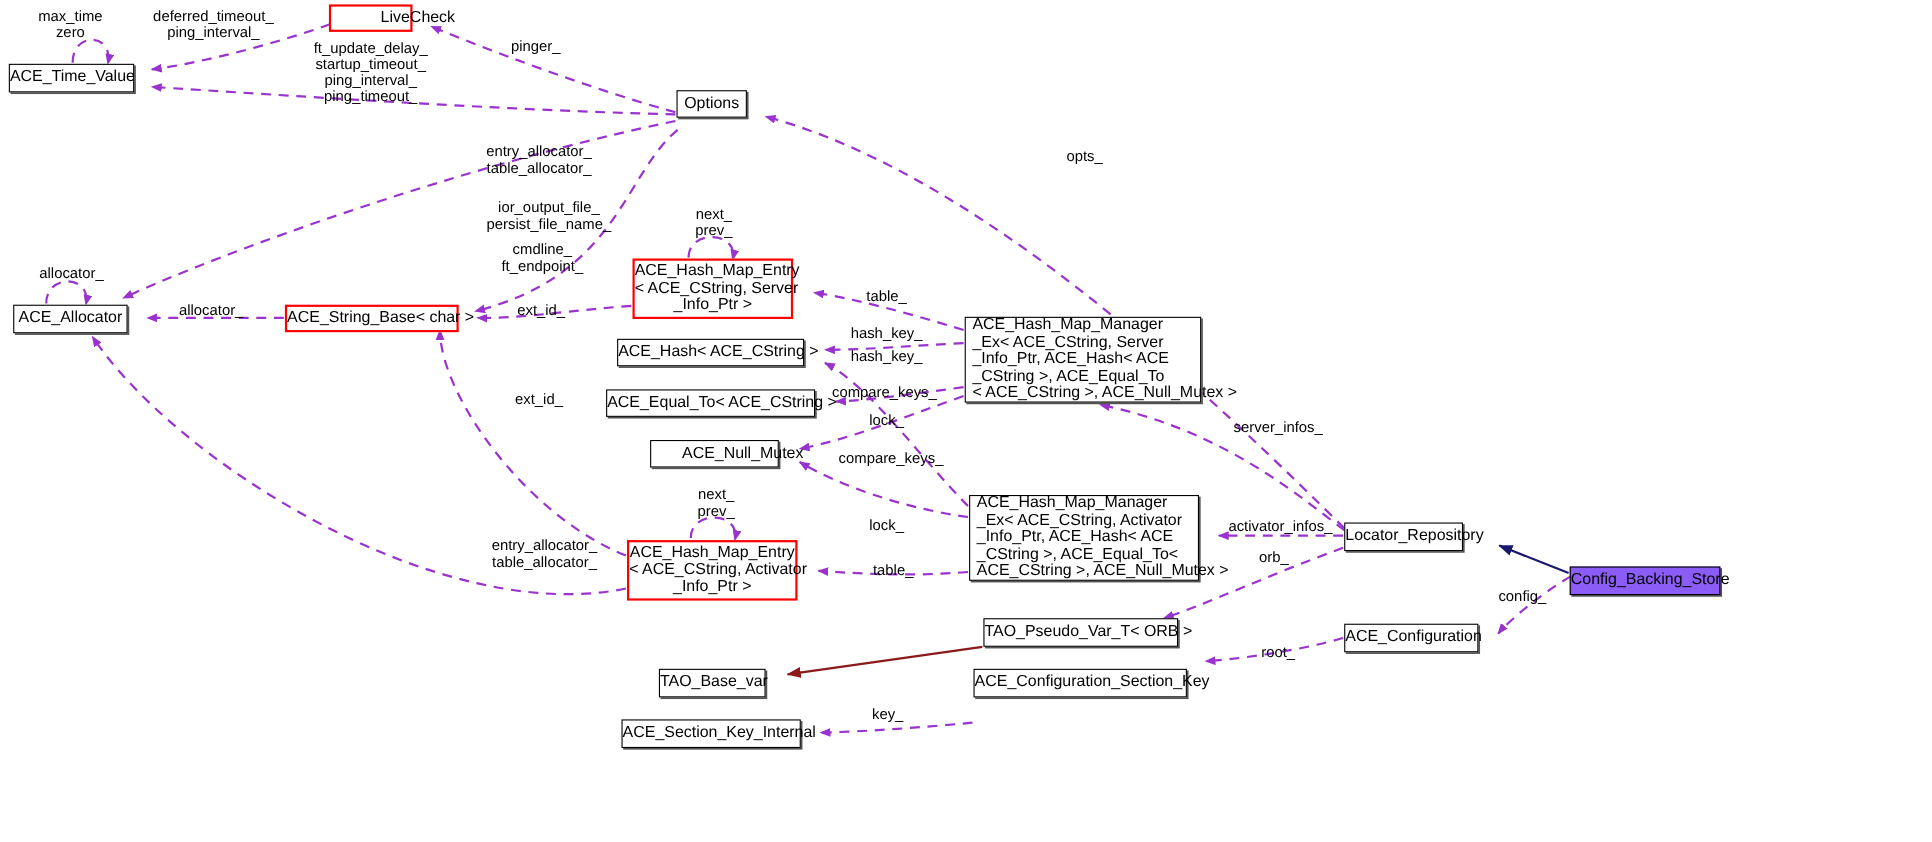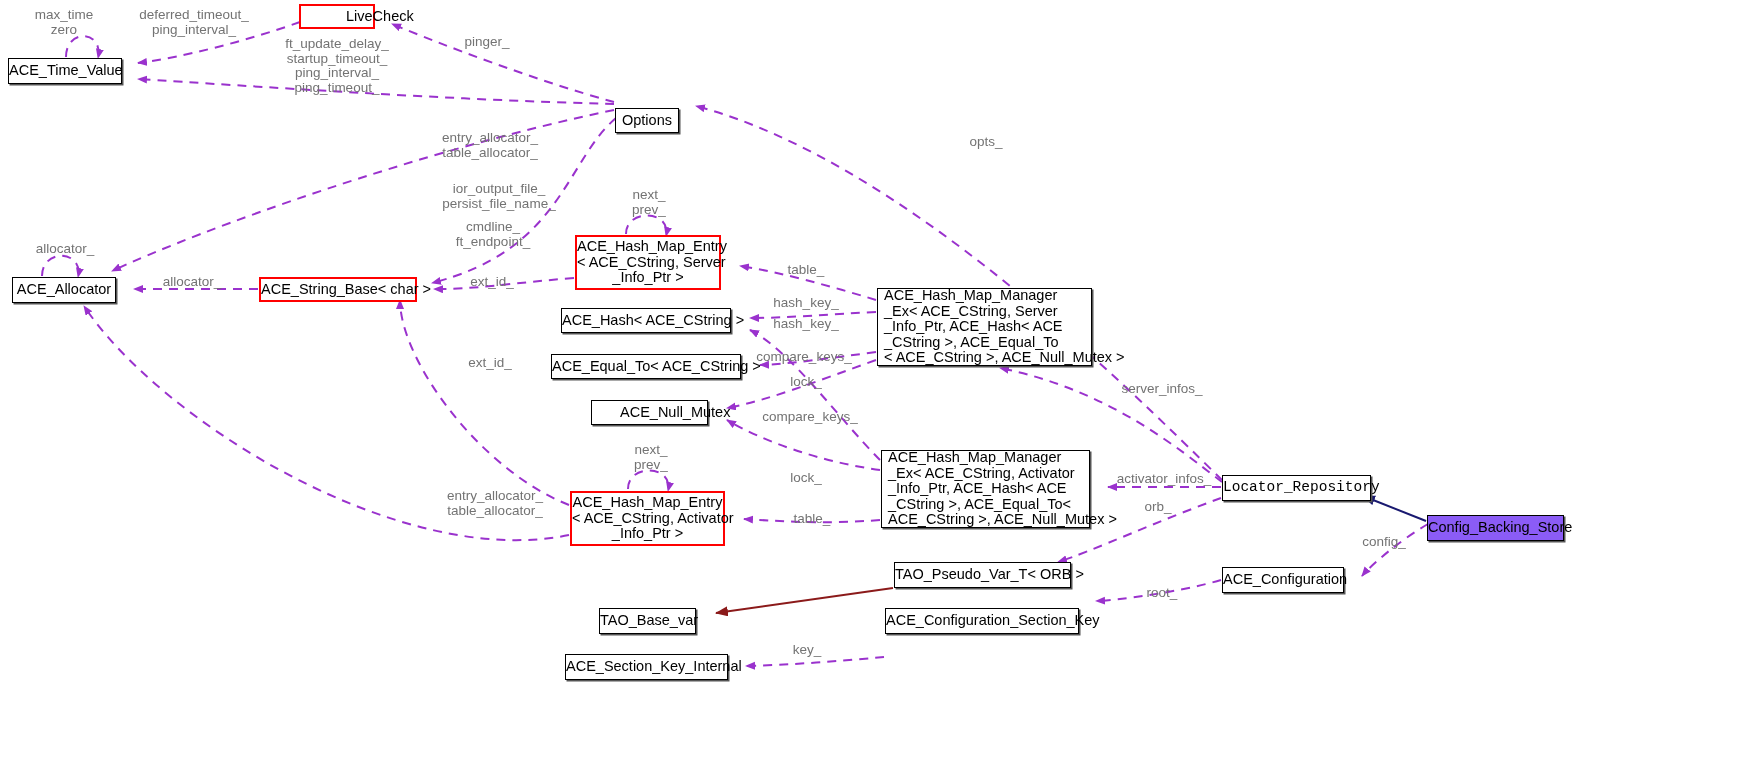--- a/index.html
+++ b/index.html
@@ -47,21 +47,21 @@
     border: 1px solid #000000;
     box-shadow: 1.5px 1.5px 0 0 #555555;
   }
   .node.plain {
     border: 1px solid #000000;
   }
   .edge-label {
     position: absolute;
     font-size: 13.5px;
     line-height: 14.5px;
-    color: #737373;
+    color: #000000;
     white-space: pre;
     text-align: center;
     background: transparent;
   }
   .node-text {
     display: block;
     width: 100%;
   }
 </style>
 </head>
@@ -148,21 +148,21 @@
   </svg>
 
   <div class="node plain" style="left:8px;  top:58px;  width:114px; height:26px;">
     <span class="node-text">ACE_Time_Value</span>
   </div>
 
   <div class="node red" style="left:299px; top:4px;   width:76px;  height:25px;padding-left:45px;">
     <span class="node-text">LiveCheck</span>
   </div>
 
-  <div class="node plain" style="left:615px; top:108px;  width:64px;  height:25px;">
+  <div class="node plain" style="left:615px; top:82px;  width:64px;  height:25px;">
     <span class="node-text">Options</span>
   </div>
 
   <div class="node plain" style="left:12px;  top:277px; width:104px; height:26px;">
     <span class="node-text">ACE_Allocator</span>
   </div>
 
   <div class="node red" style="left:259px; top:277px; width:158px; height:25px;justify-content:flex-end;">
     <span class="node-text">ACE_String_Base&lt; char &gt;</span>
   </div>
@@ -200,21 +200,21 @@
   </div>
 
   <div class="node plain" style="left:881px; top:450px; width:209px; height:78px; text-align:left; justify-content:flex-start; padding-left:6px;">
     <span class="node-text">ACE_Hash_Map_Manager
 _Ex&lt; ACE_CString, Activator
 _Info_Ptr, ACE_Hash&lt; ACE
 _CString &gt;, ACE_Equal_To&lt;
 ACE_CString &gt;, ACE_Null_Mutex &gt;</span>
   </div>
 
-  <div class="node plain" style="left:1222px; top:475px; width:149px; height:26px;font-family:Liberation Mono, monospace;">
+  <div class="node plain" style="left:1222px; top:475px; width:108px; height:26px;">
     <span class="node-text">Locator_Repository</span>
   </div>
 
   <div class="node current" style="left:1427px; top:515px; width:137px; height:26px;">
     <span class="node-text">Config_Backing_Store</span>
   </div>
 
   <div class="node plain" style="left:894px; top:562px; width:177px; height:26px;">
     <span class="node-text">TAO_Pseudo_Var_T&lt; ORB &gt;</span>
   </div>

